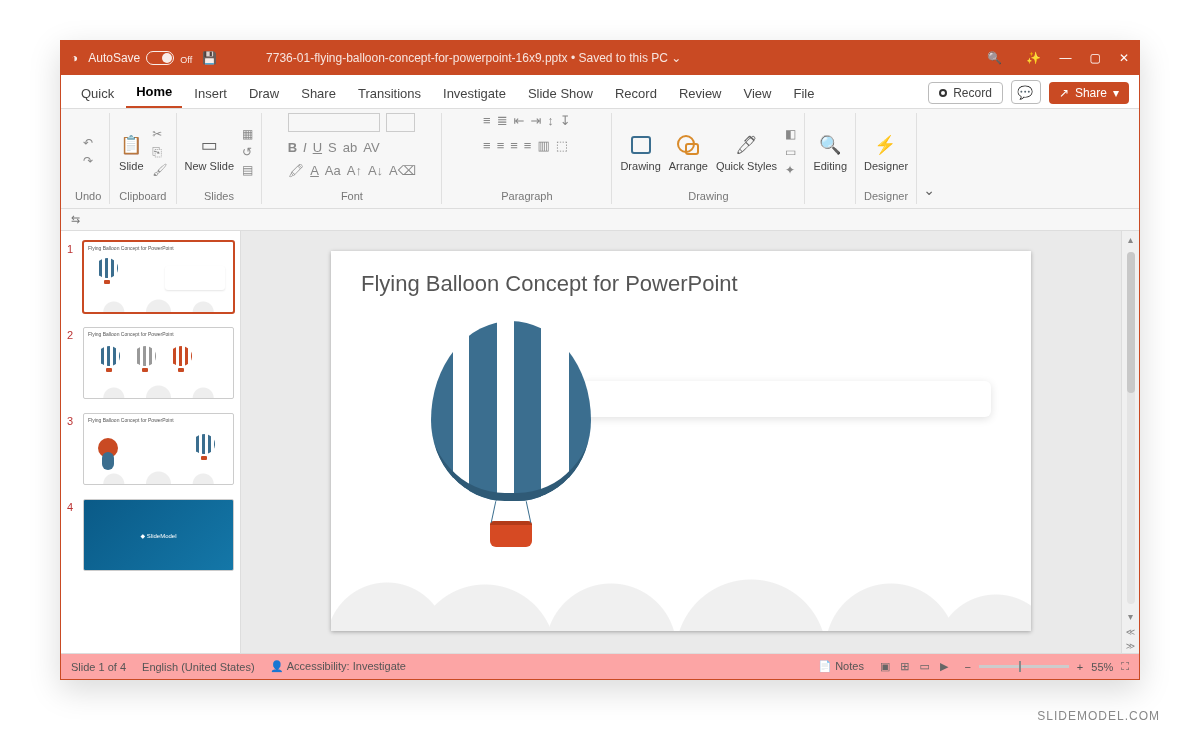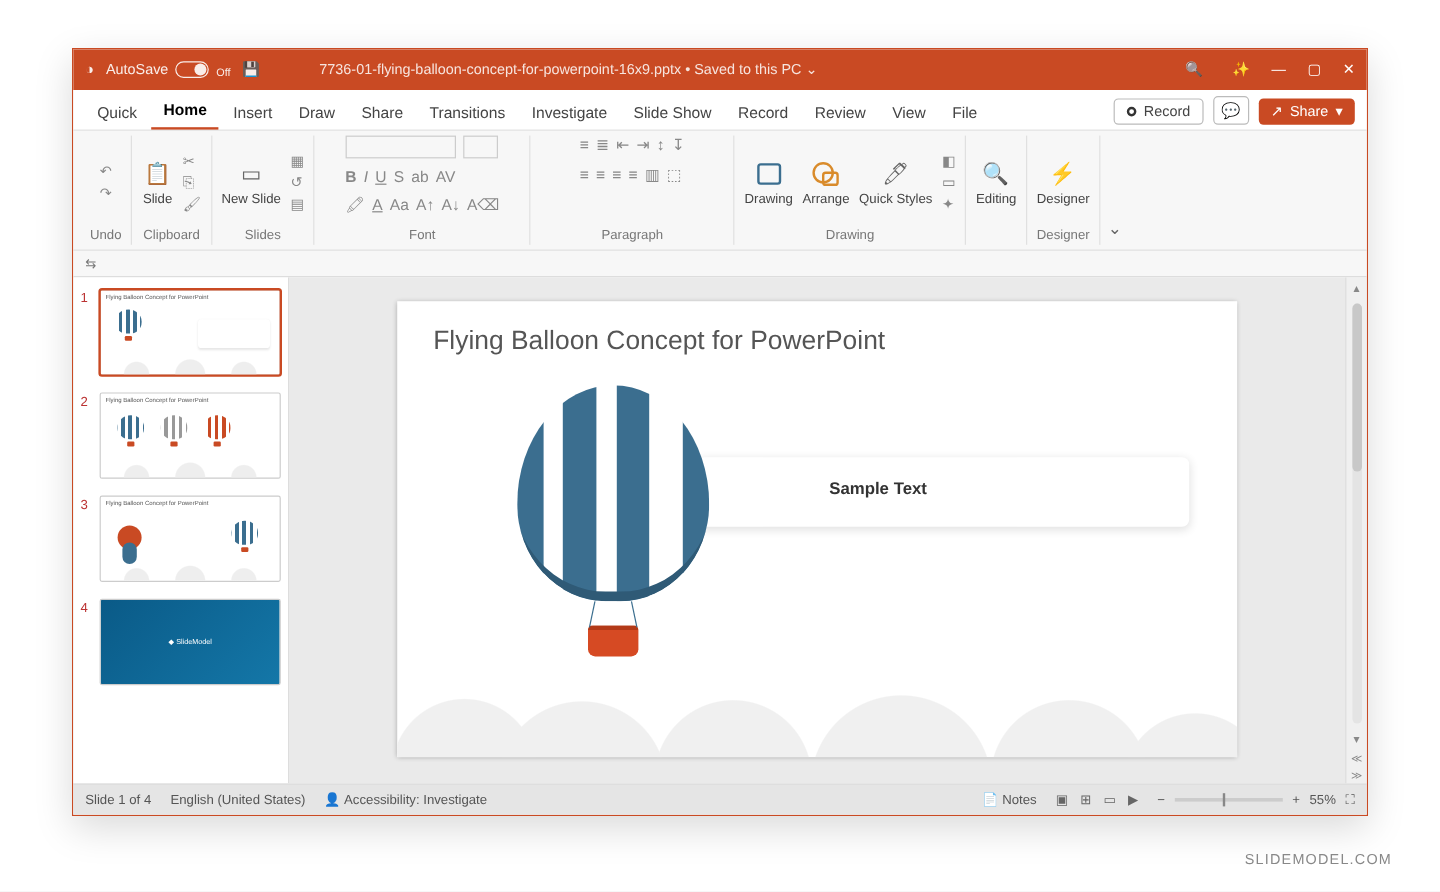--- a/index.html
+++ b/index.html
@@ -80,21 +80,21 @@
   .ropes::before,.ropes::after{content:"";position:absolute;top:0;width:1px;height:22px;background:#3b6e8f;}
   .ropes::before{left:12px;transform:rotate(12deg);}
   .ropes::after{right:12px;transform:rotate(-12deg);}
   .basket{width:42px;height:26px;background:#d64a23;margin:-2px auto 0;border-radius:4px 4px 6px 6px;border-top:4px solid #b33a18;}
   .vscroll{width:18px;background:#f0f0f0;border-left:1px solid #ddd;display:flex;flex-direction:column;align-items:center;color:#888;font-size:10px;}
   .vscroll .track{flex:1;width:8px;background:#e4e4e4;margin:4px 0;border-radius:4px;position:relative;}
   .vscroll .handle{position:absolute;top:0;left:0;right:0;height:40%;background:#c8c8c8;border-radius:4px;}
   .vscroll .arr{padding:3px 0;}
   .vscroll .extra{padding:2px 0;font-size:9px;}
   
-  .statusbar{height:26px;background:#e5e5e5;border-top:1px solid #ddd;display:flex;align-items:center;font-size:11px;color:#555;padding:0 10px;gap:16px;}
+  .statusbar{height:26px;background:#fca5a5;border-top:1px solid #ddd;display:flex;align-items:center;font-size:11px;color:#555;padding:0 10px;gap:16px;}
   .statusbar .spacer{flex:1;}
   .viewbtns{display:flex;gap:10px;color:#666;}
   .zoom{display:flex;align-items:center;gap:8px;}
   .zslider{width:90px;height:3px;background:#ccc;position:relative;}
   .zslider::before{content:"";position:absolute;left:45%;top:-4px;width:2px;height:11px;background:#888;}
   .watermark{position:fixed;bottom:20px;right:40px;font-size:12px;letter-spacing:1px;color:#888;}
 </style>
 </head>
 <body>
 
@@ -342,21 +342,20 @@
           <div class="logo">◆ SlideModel</div>
         </div>
       </div>
     </div>
 
     <div class="canvas">
       <div class="slide">
         <div class="slide-title">Flying Balloon Concept for PowerPoint</div>
         <div class="cloudsbg"></div>
         <div class="card">
-          <h4>Sample Text</h4>
         </div>
         <div class="balloon">
           <div class="envelope">
             <div class="stripe s1"></div>
               <div class="stripe s2"></div>
               <div class="stripe s3"></div>
               <div class="stripe s4"></div>
           </div>
           <div class="ropes"></div>
           <div class="basket"></div>

